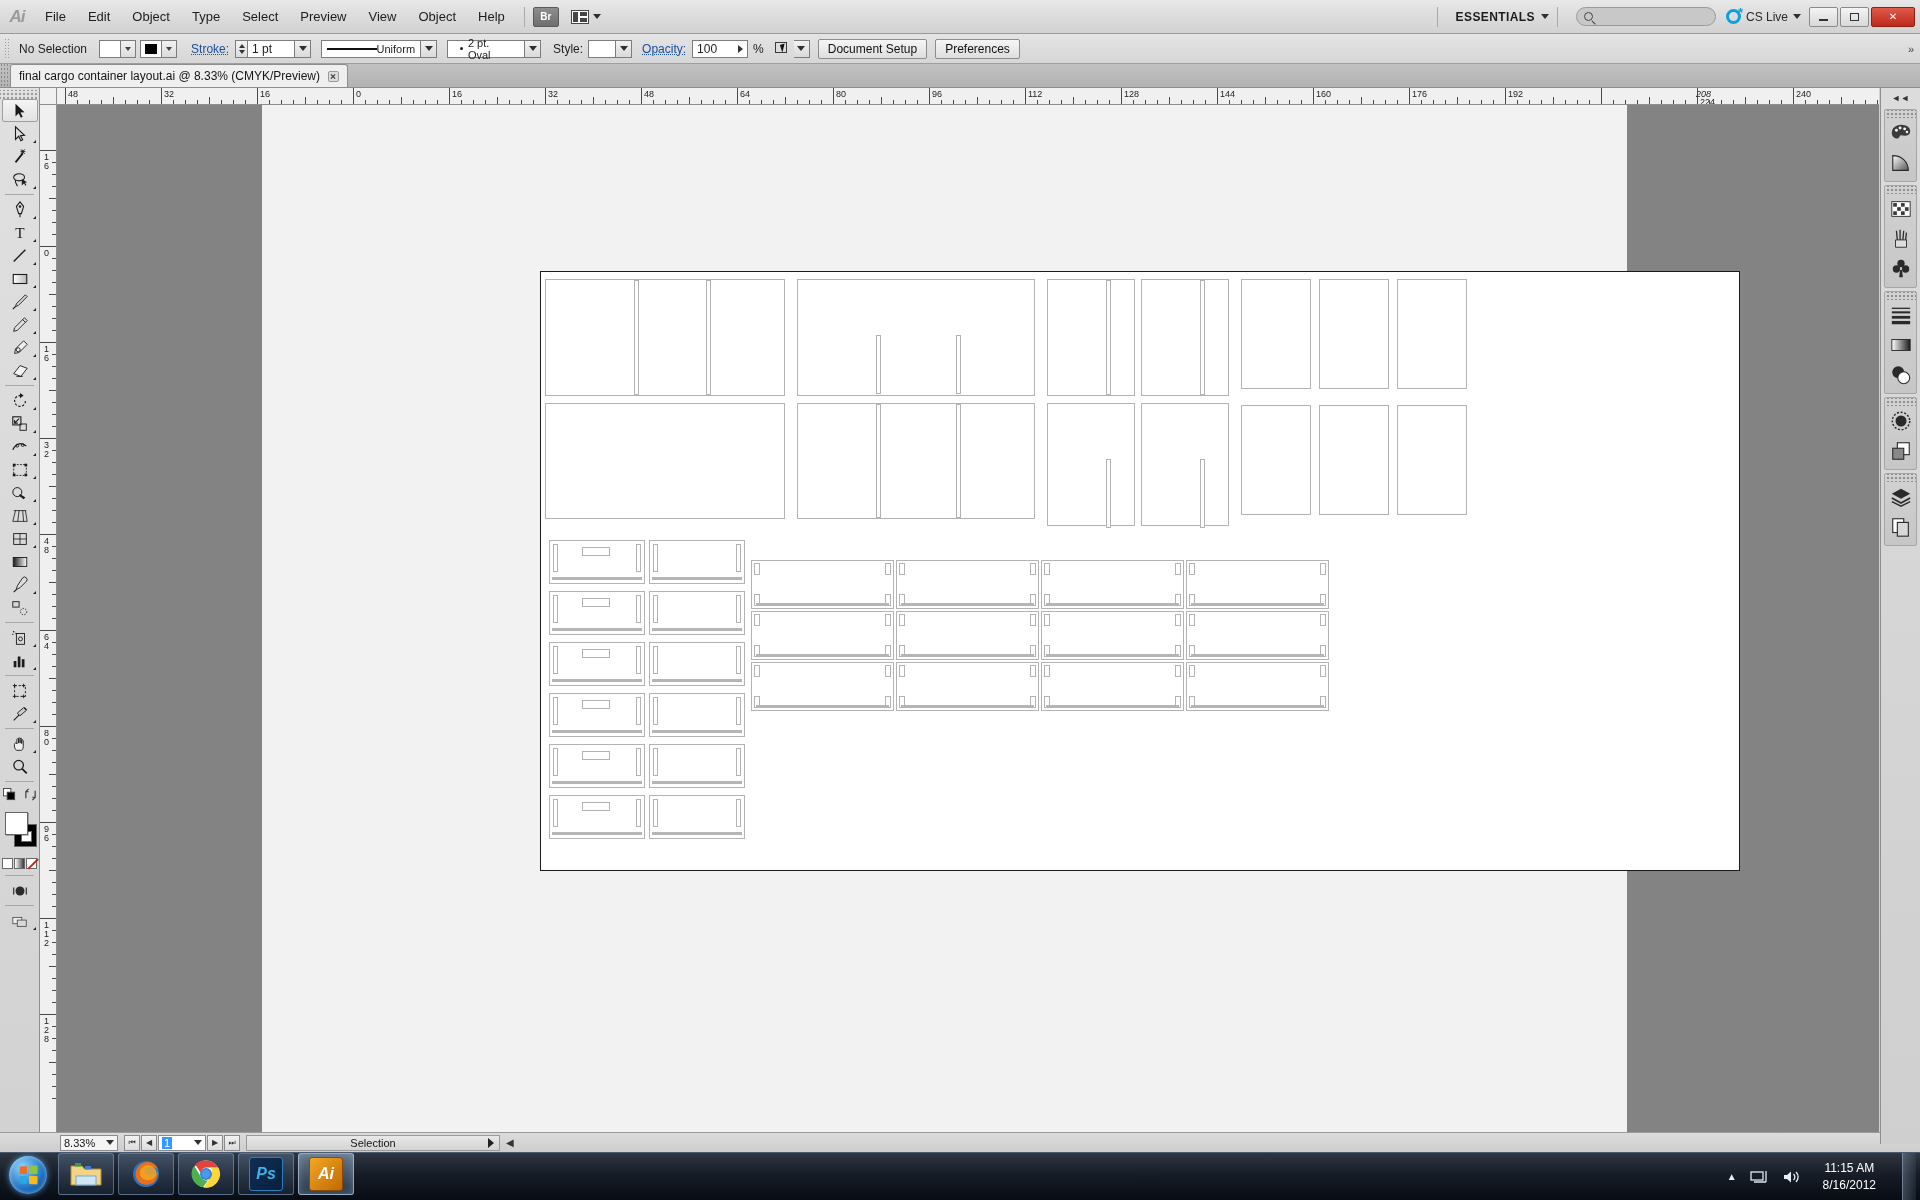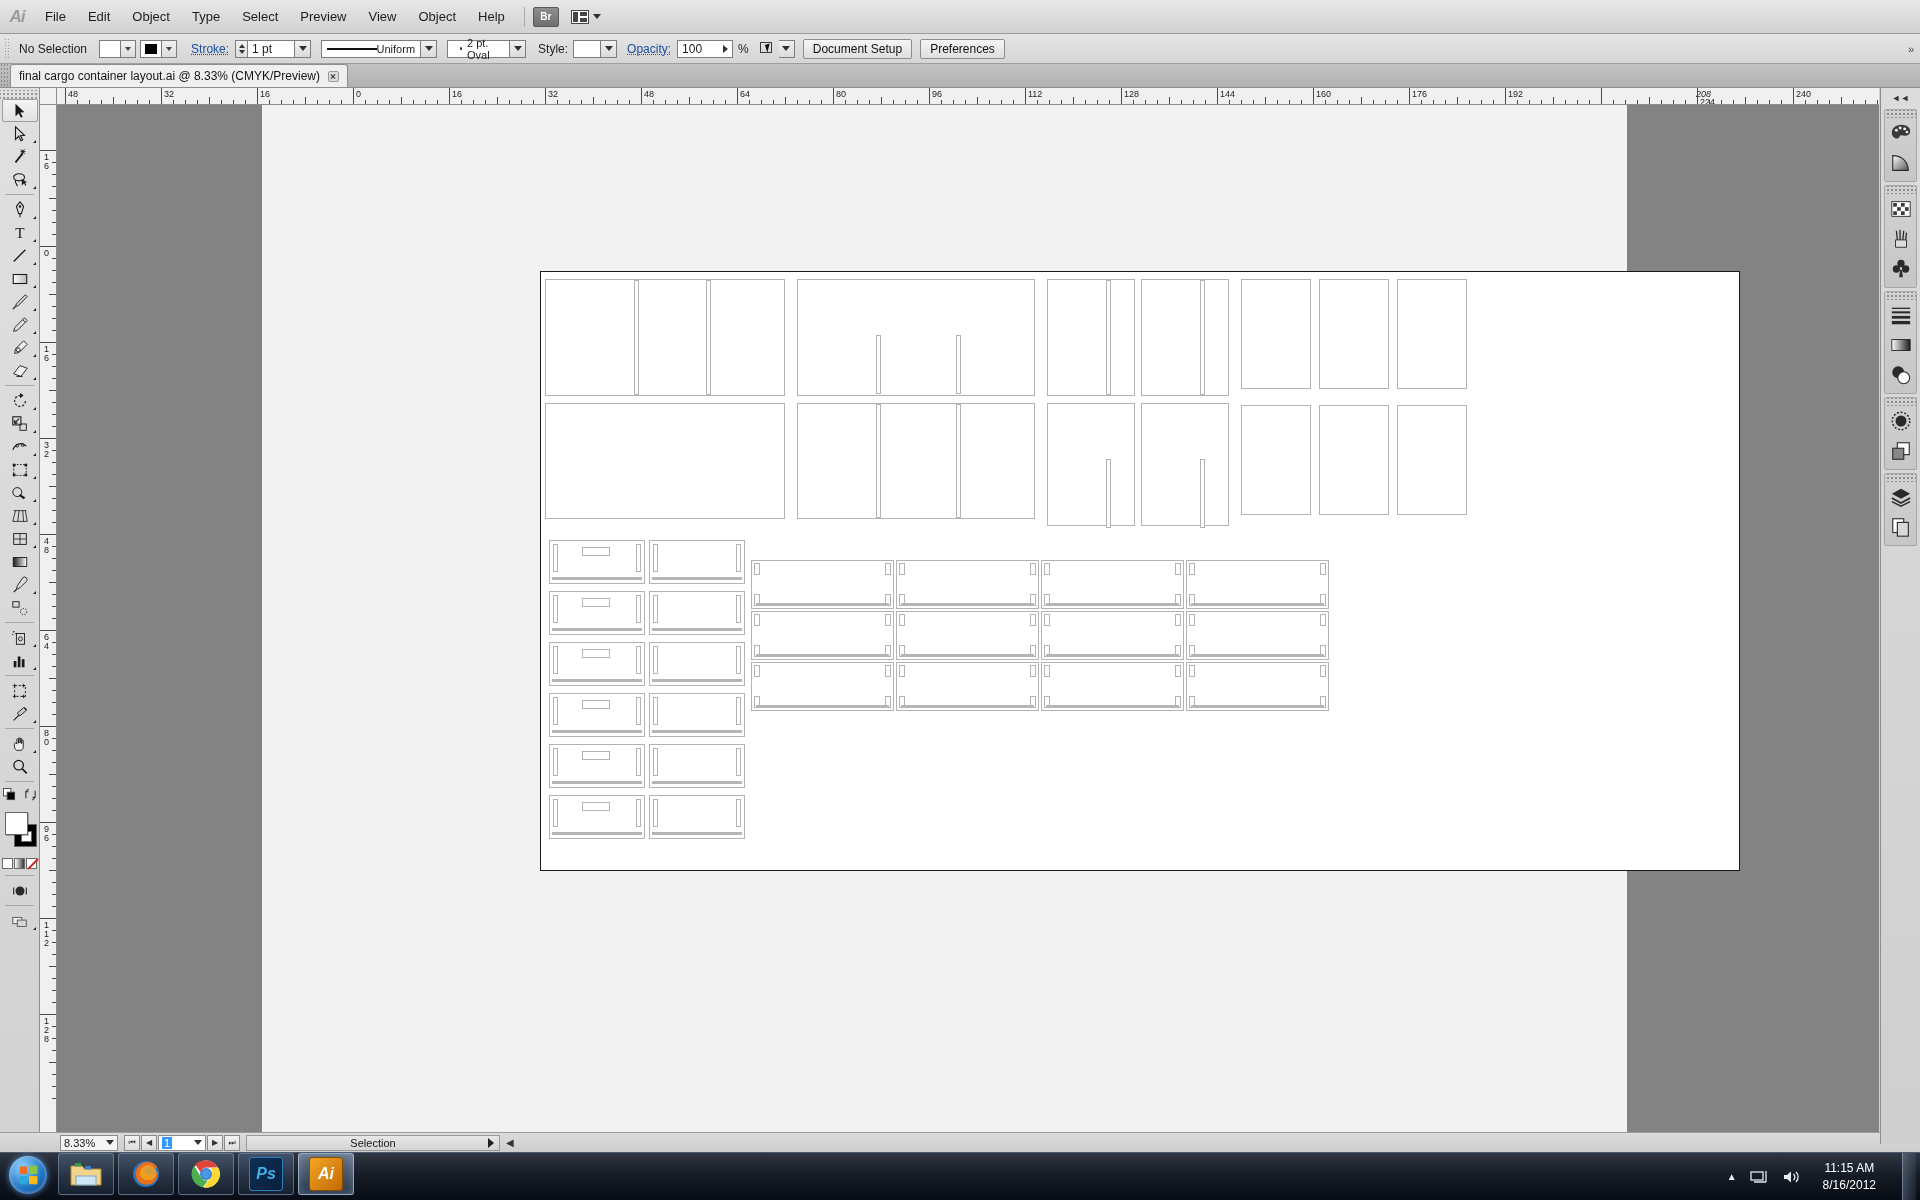--- a/index.html
+++ b/index.html
@@ -154,21 +154,21 @@
     width: 16px; height: 18px; border: 1px solid #7d7d7d; border-left: 0;
     background: linear-gradient(to bottom,#f2f2f2,#dadada);
     display: flex; align-items: center; justify-content: center;
   }
   .profile-box {
     width: 100px; height: 18px; border: 1px solid #7d7d7d; background: #fff;
     display: flex; align-items: center; padding: 0 5px; justify-content: space-between;
   }
   .profile-line { width: 52px; height: 2px; background: #111; }
   .brush-box {
-    width: 63px; height: 18px; border: 1px solid #7d7d7d; background: #fff;
+    width: 78px; height: 18px; border: 1px solid #7d7d7d; background: #fff;
     display: flex; align-items: center; gap: 5px; padding: 0 12px;
   }
   .brush-dot { width: 3px; height: 3px; border-radius: 50%; background: #222; }
   .opacity-arrow {
     width: 0; height: 0; border-top: 4px solid transparent; border-bottom: 4px solid transparent;
     border-left: 5px solid #333; margin-left: auto;
   }
   .recolor-ico {
     width: 18px; height: 18px; position: relative; margin-left: 10px;
   }
@@ -477,20 +477,43 @@
     <div class="br-btn">Br</div>
     <div class="arrange-btn">
       <div class="arrange-ico">
           <i></i>
           <i></i>
           <i></i>
         </div>
       <div class="caret"></div>
     </div>
 
+    <div class="menubar-right">
+      <div class="mb-sep"></div>
+      <div class="ws-name">ESSENTIALS</div>
+      <div class="caret"></div>
+      <div class="mb-sep"></div>
+      <div class="search-box" title="">
+        <div class="search-glyph"></div>
+      </div>
+      <div class="cslive">
+        <div class="cslive-ico"></div>
+        <div class="cslive-label">CS Live</div>
+        <div class="caret"></div>
+      </div>
+      <div class="win-btns">
+        <div class="win-btn">
+            <div class="win-min-g"></div>
+          </div>
+        <div class="win-btn">
+            <div class="win-max-g"></div>
+          </div>
+        <div class="win-btn close">✕</div>
+      </div>
+    </div>
   </div>
 
   <div class="controlbar">
     <div class="grip"></div>
     <div class="cb-label">No Selection</div>
 
     <div class="swatch-combo">
       <div class="swatch-box"></div>
       <div class="mini-drop">
           <div class="caret"></div>

